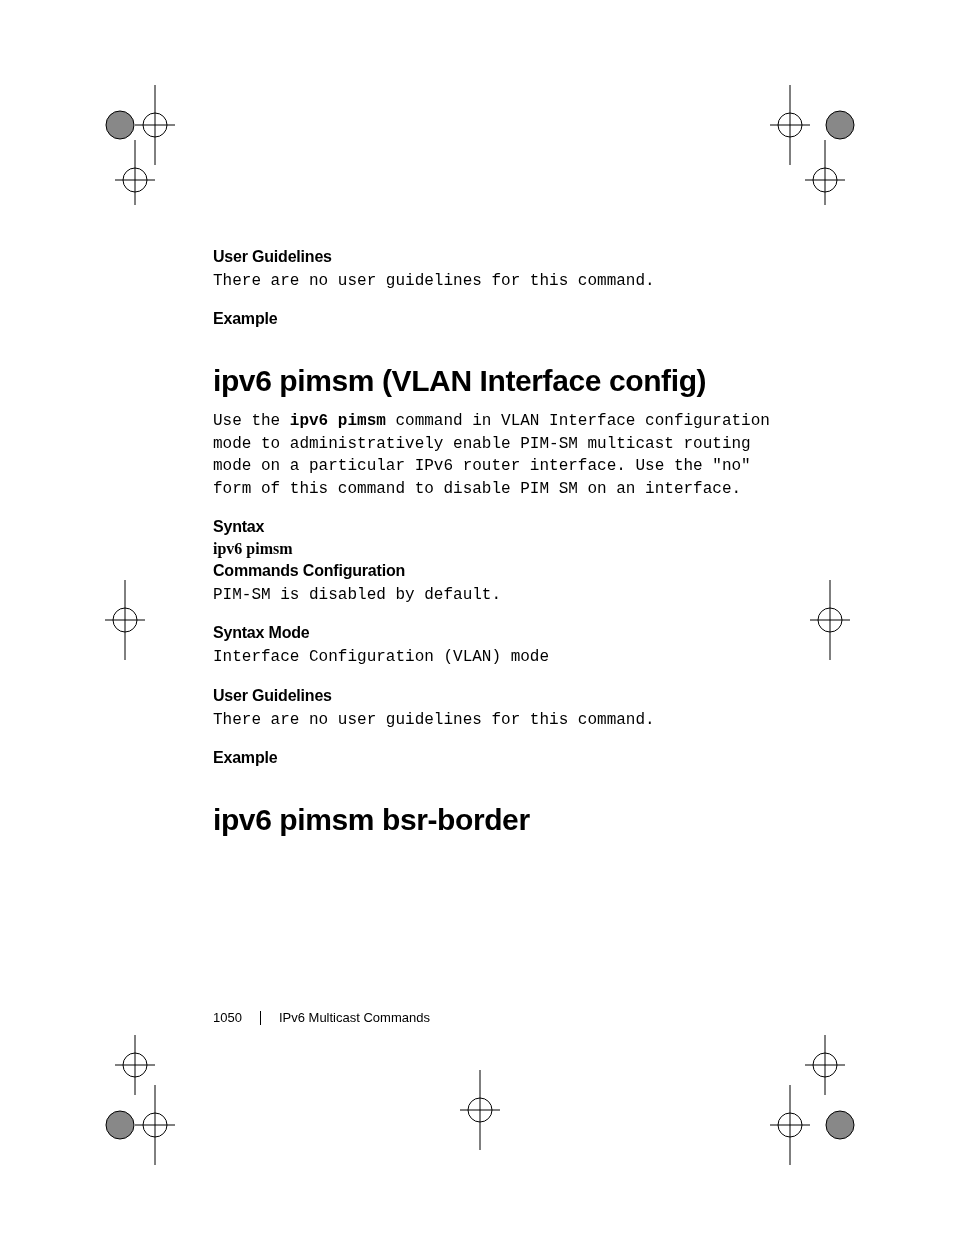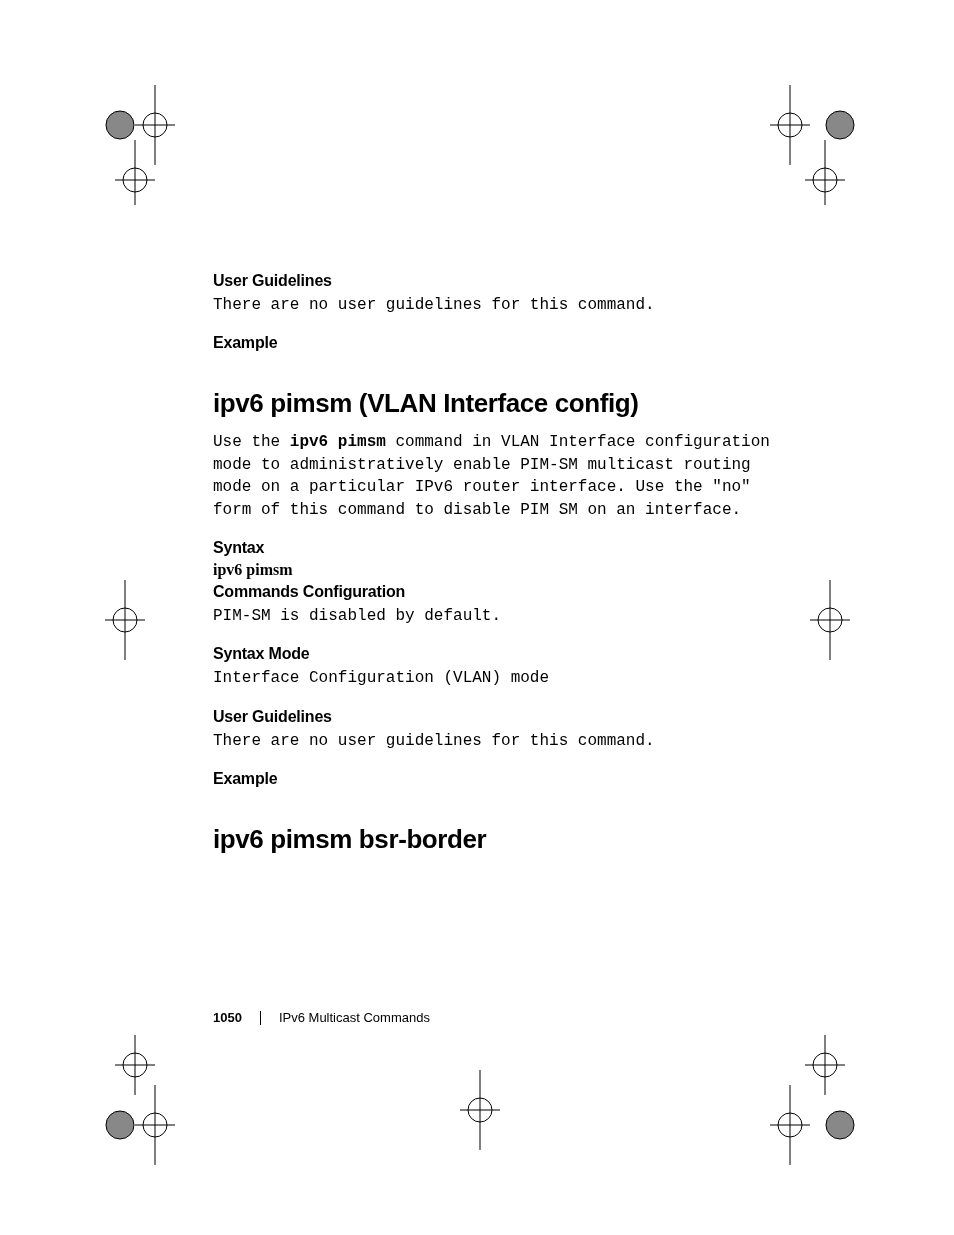--- a/index.html
+++ b/index.html
@@ -8,61 +8,61 @@
     background: #fff;
     width: 954px;
     height: 1235px;
     font-family: Georgia, "Times New Roman", serif;
     color: #000;
     position: relative;
   }
   .content {
     position: absolute;
     left: 213px;
-    top: 272px;
+    top: 248px;
     width: 560px;
   }
   .section-head {
     font-family: "Helvetica Neue", Helvetica, Arial, sans-serif;
     font-weight: 700;
     font-size: 16px;
     margin: 0 0 4px 0;
     letter-spacing: -0.2px;
   }
   .body-text {
     font-family: Liberation Mono, monospace;
     font-size: 16px;
     line-height: 1.4;
     margin: 0 0 18px 0;
   }
   .cmd-title {
     font-family: "Helvetica Neue", Helvetica, Arial, sans-serif;
     font-weight: 700;
-    font-size: 26px;
+    font-size: 30px;
     letter-spacing: -0.4px;
     margin: 36px 0 12px 0;
   }
   .syntax-line {
     font-family: Georgia, "Times New Roman", serif;
     font-size: 16px;
     font-weight: 700;
     margin: 0 0 4px 0;
   }
 
   .footer {
     position: absolute;
     left: 213px;
     top: 1010px;
     font-family: "Helvetica Neue", Helvetica, Arial, sans-serif;
     font-size: 13px;
     display: flex;
     align-items: center;
     gap: 18px;
   }
-  .footer .pnum { font-weight: 700; }
+  .footer .pnum { font-weight: 400; }
   .footer .divider {
     width: 1px; height: 14px; background: #000;
   }
 
   
   .mark {
     position: absolute;
     width: 80px;
     height: 80px;
     pointer-events: none;

